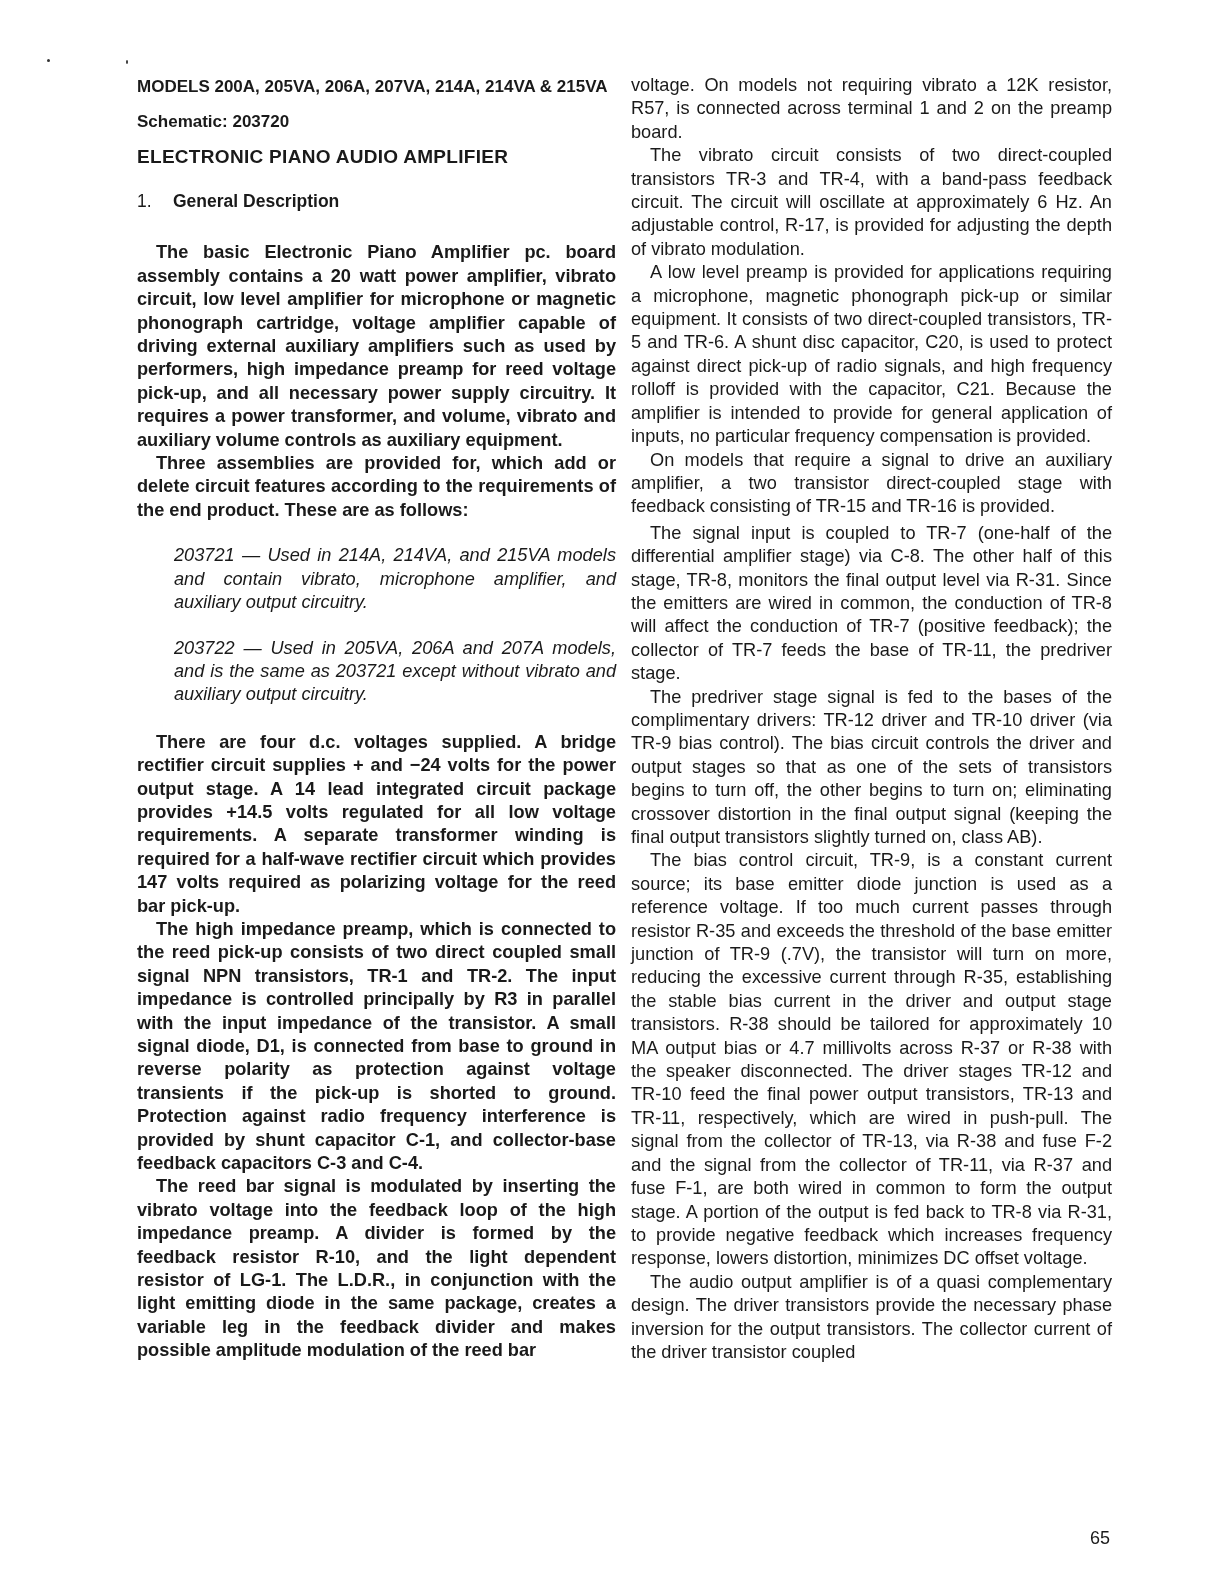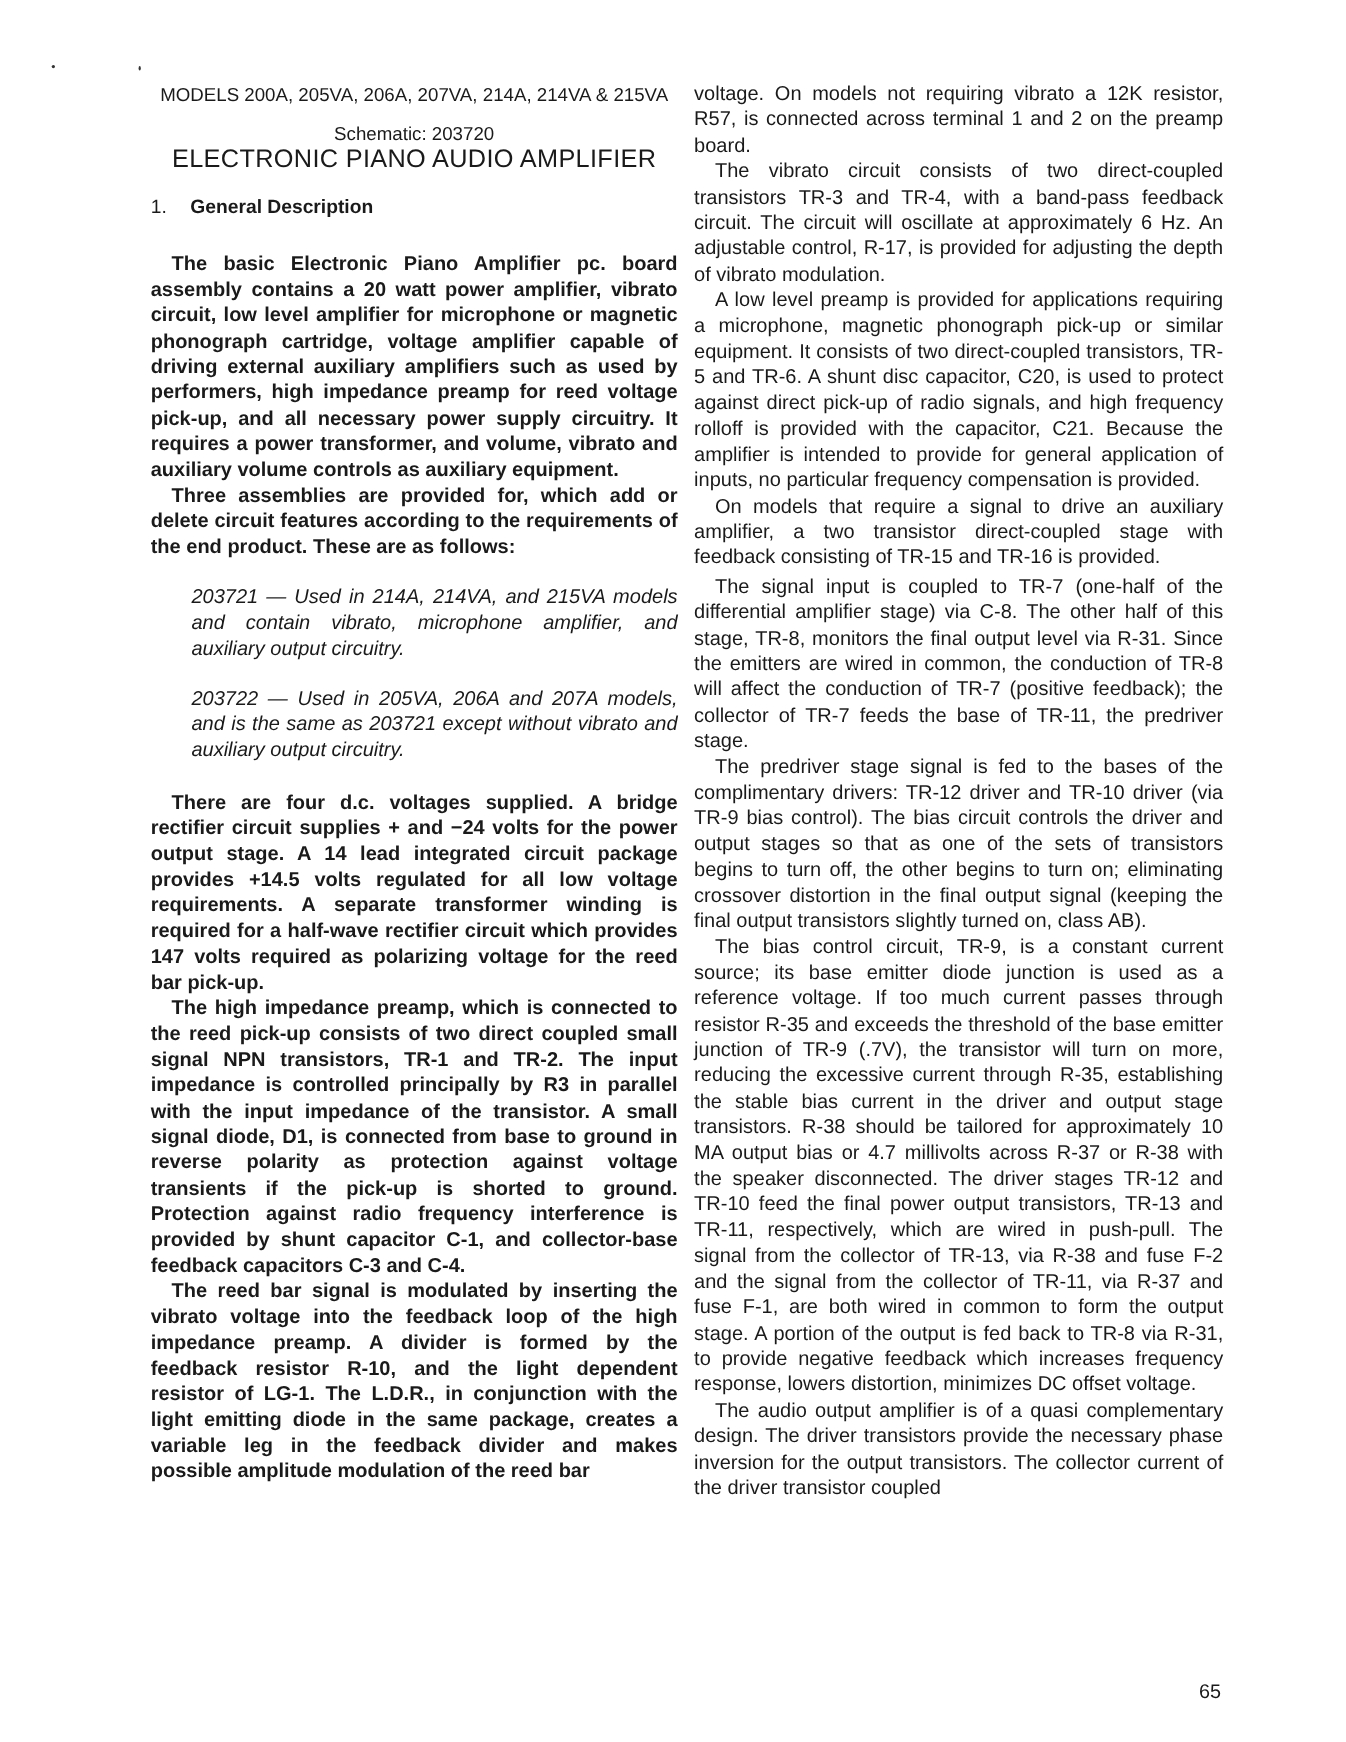--- a/index.html
+++ b/index.html
@@ -9,26 +9,26 @@
     color: #1a1a1a;
   }
   .col {
     position: absolute; top: 72px;
     font-size: 18.2px; line-height: 23.4px;
     text-align: justify;
   }
   #left { left: 137px; width: 479px; }
   #right { left: 631px; width: 481px; top: 74px; }
   .title {
-    font-weight: normal; text-align: center; font-size: 17px; line-height: 22px;
+    font-weight: bold; font-size: 17px; line-height: 22px;
     margin: 0;
   }
   .title.models { margin-top: 4px; }
   .title.schem { margin-top: 13px; }
-  .title.doc { font-size: 23px; letter-spacing: 0.3px; }
+  .title.doc { margin-top: 13px; font-size: 19px; letter-spacing: 0.3px; }
   .section-heading {
     margin-top: 22px; font-size: 17.5px; display: flex;
   }
   .section-num { width: 36px; }
   .section-label { font-weight: bold; }
   p { margin: 0; }
   .para { text-indent: 19px; font-weight: bold; }
   .first { margin-top: 28px; }
   .assy { margin-left: 37px; margin-top: 22px; font-style: italic; }
   .assy + .assy { margin-top: 22px; }

